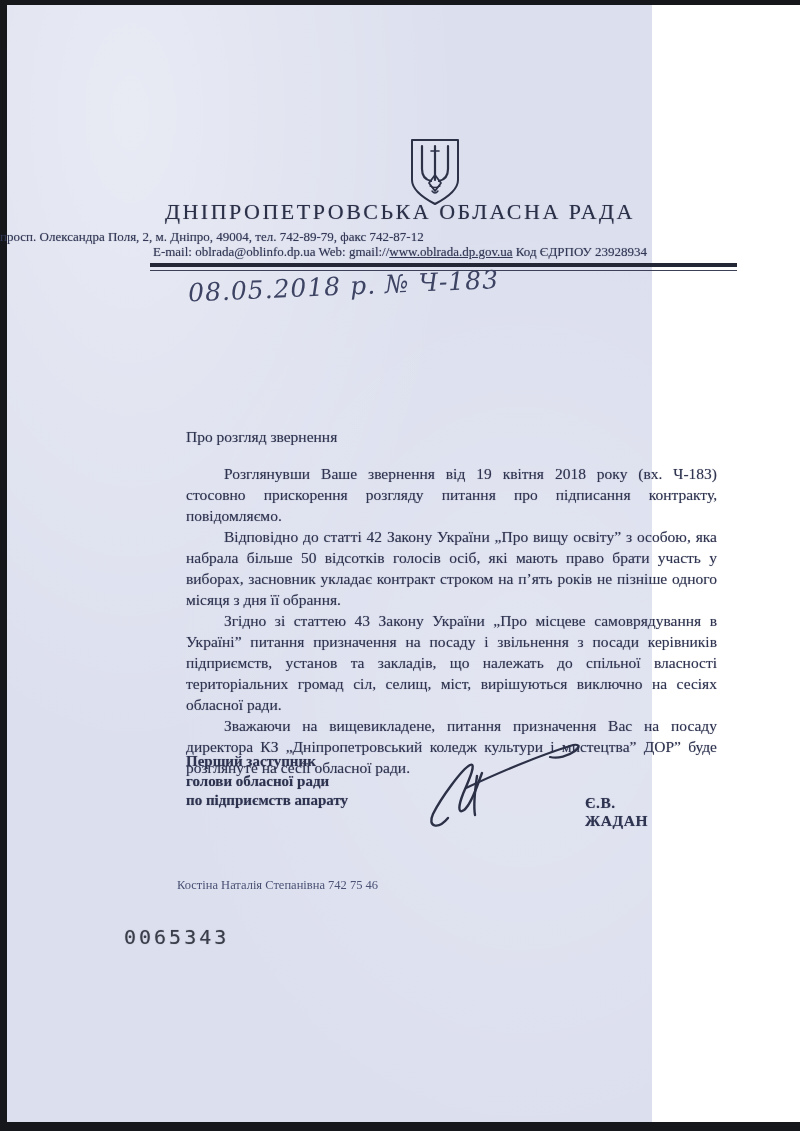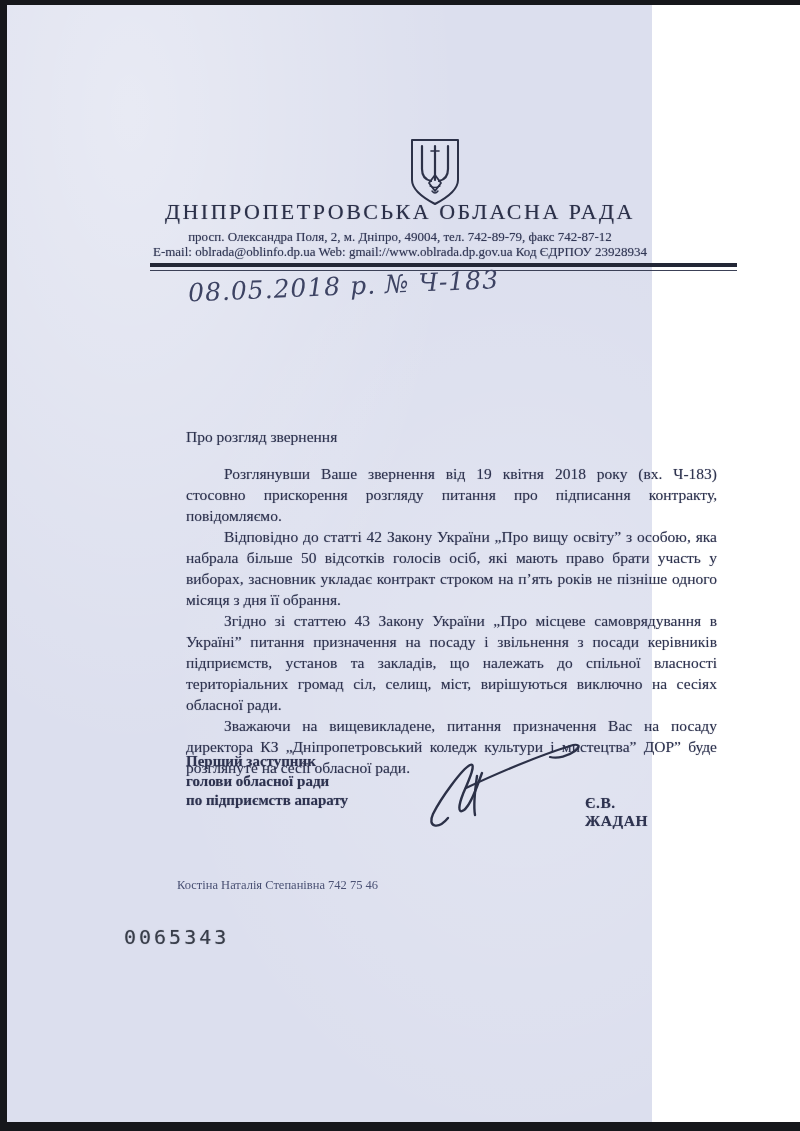--- a/index.html
+++ b/index.html
@@ -11,23 +11,23 @@
       #dcdfee;
     color:#2f3450;}
   .edge{position:absolute;background:#16171b;}
   .edge-top{left:0;top:0;width:800px;height:5px;}
   .edge-left{left:0;top:0;width:7px;height:1131px;}
   .edge-bottom{left:0;top:1122px;width:800px;height:9px;}
   .soft{text-shadow:0 0 1px rgba(47,52,80,0.45);}
   .emblem{position:absolute;left:405px;top:136px;width:60px;height:72px;}
   .org-name{position:absolute;left:0;top:199px;width:800px;text-align:center;
     font-size:22px;letter-spacing:2.5px;color:#2b3049;font-weight:500;}
-  .addr{position:absolute;left:0;top:229px;width:800px;text-align:center;font-size:13px;color:#313755;}
+  .addr{position:absolute;left:0;top:229px;width:800px;text-align:left;font-size:13px;color:#313755;}
   .contact-line{position:absolute;left:0;top:244px;width:800px;text-align:center;font-size:13px;color:#313755;}
-  .contact-line .url{}
+  .contact-line .url{text-decoration:underline;}
   .rule{position:absolute;left:150px;top:263px;width:587px;height:3px;
     border-top:4px solid #232736;border-bottom:1px solid #3c4157;}
   .handwritten{position:absolute;left:188px;top:272px;width:300px;
     font-family:"DejaVu Serif",serif;font-style:italic;font-size:25px;color:#3d4363;
     transform:rotate(-2.5deg);letter-spacing:1px;white-space:nowrap;}
   .recipient{position:absolute;left:487px;top:283px;width:250px;font-size:14.5px;line-height:17.5px;color:#2f3450;}
   .recipient .gap{height:17px;}
   .blur-redact{display:inline-block;width:26px;height:11px;background:#e9ecf6;
     border-radius:3px;filter:blur(2px);vertical-align:baseline;}
   .rec-email{margin-top:13px;letter-spacing:0.3px;}

